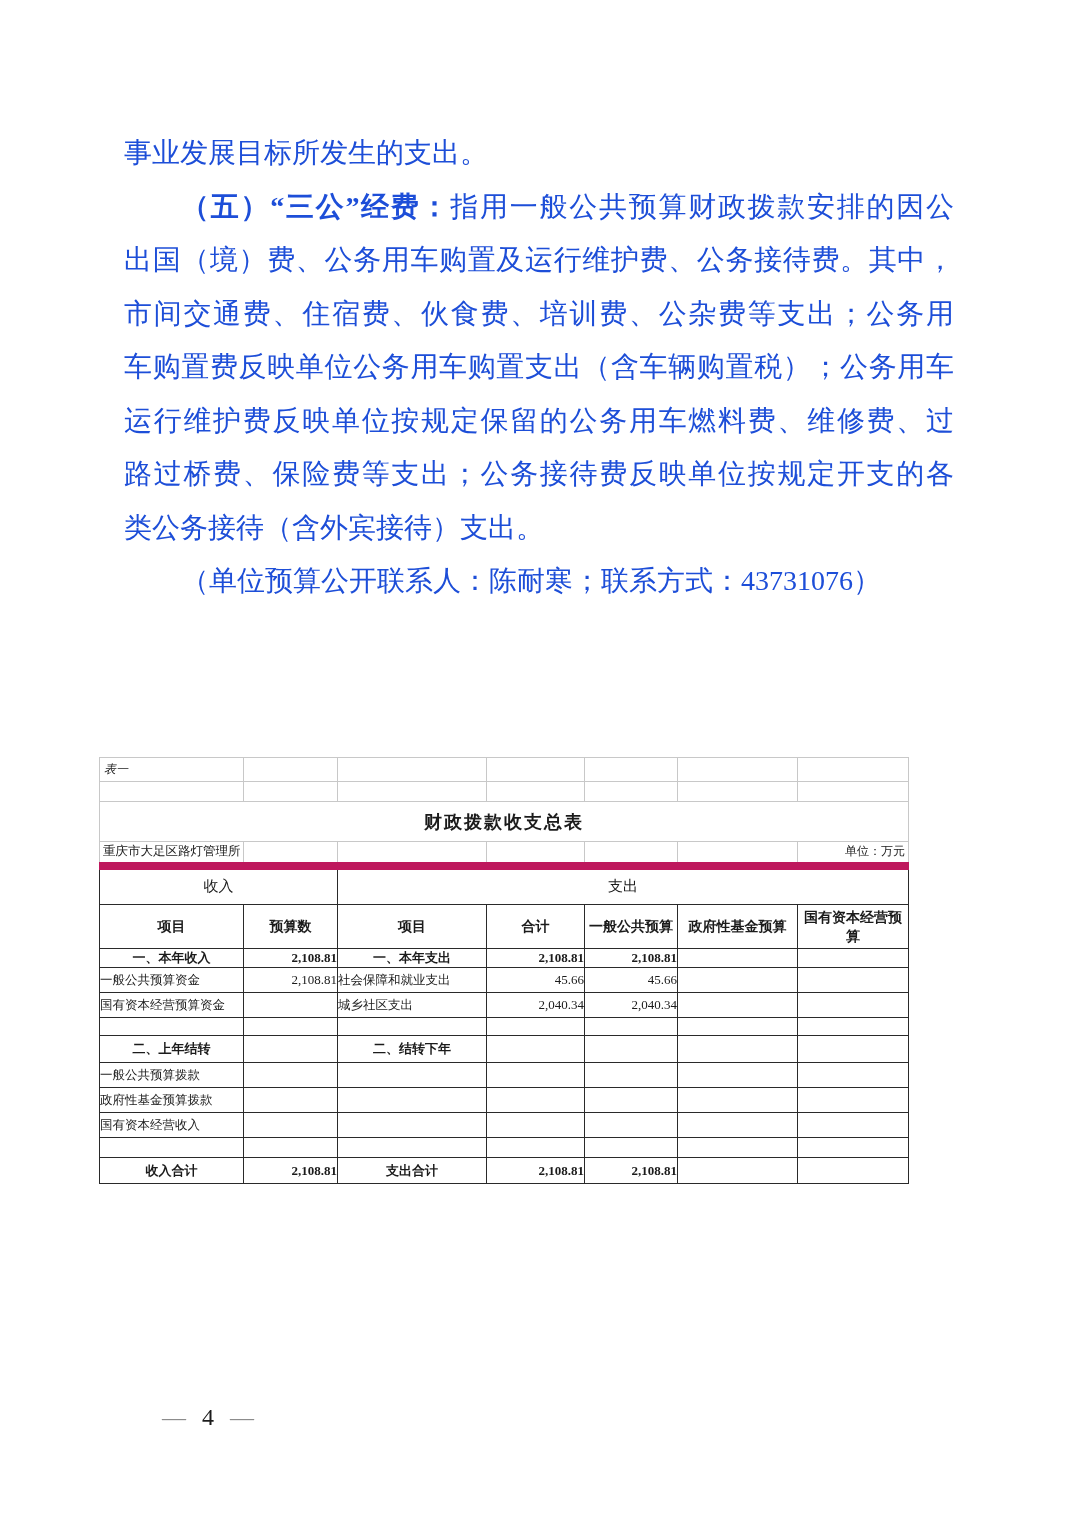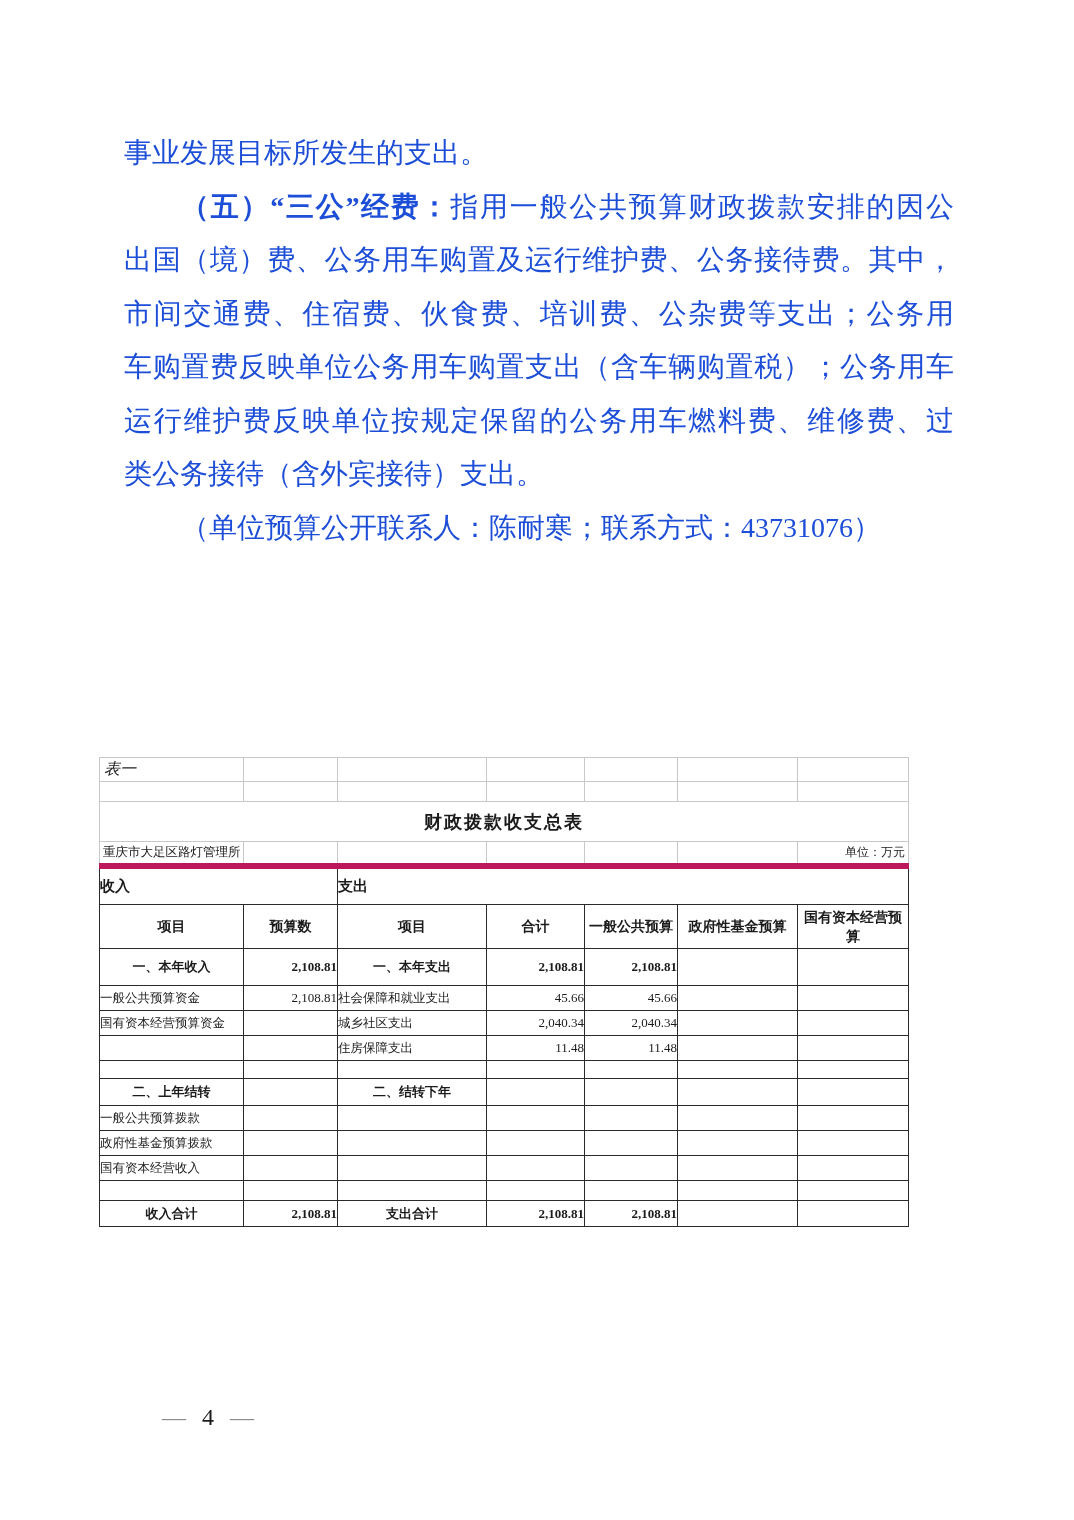--- a/index.html
+++ b/index.html
@@ -37,55 +37,56 @@
     width: 809px;
     border-collapse: collapse;
     table-layout: fixed;
     color: #1b1b1b;
   }
   table.sheet td { overflow: hidden; vertical-align: middle; padding: 0; }
 
   
   tr.t-light td { border: 1px solid #c8c8c8; }
   tr.t-tag   { height: 24px; }
-  tr.t-tag td.tag { font-size: 16px; font-style: italic; padding-left: 4px; }
+  tr.t-tag td.tag { font-size: 12px; font-style: italic; padding-left: 4px; }
   tr.t-blank { height: 20px; }
   tr.t-title { height: 40px; }
   tr.t-title td {
     border: 1px solid #c8c8c8;
     text-align: center;
     font-family: "Liberation Sans", "DejaVu Sans", sans-serif;
     font-weight: bold;
     font-size: 18px;
     letter-spacing: 2px;
   }
   tr.t-org { height: 24px; }
   tr.t-org td.org  { font-size: 12.5px; white-space: nowrap; padding-left: 3px; }
   tr.t-org td.unit { font-size: 12px; text-align: right; white-space: nowrap; padding-right: 3px; font-family: Liberation Serif, serif; }
 
   
   tr.m td { border: 1px solid #2a2a2a; }
   tr.t-group { height: 39px; }
   tr.t-group td {
-    border-top: 6px solid #be185d;
+    border-top: 8px solid #be185d;
+    text-align: center;
     font-family: "Liberation Sans", "DejaVu Sans", sans-serif;
-    font-weight: bold;
+    font-weight: normal;
     font-size: 15px;
   }
   tr.t-head { height: 44px; }
   tr.t-head td {
     text-align: center;
     font-family: "Liberation Sans", "DejaVu Sans", sans-serif;
     font-weight: bold;
     font-size: 14px;
     line-height: 1.35;
     padding: 0 4px;
   }
   tr.r    { height: 25px; }
-  tr.h33  { height: 37px; }
+  tr.h33  { height: 19px; }
   tr.h27  { height: 27px; }
   tr.h18  { height: 18px; }
   tr.h20  { height: 20px; }
   tr.h26  { height: 26px; }
   td.item { text-align: left;  padding-left: 4px;  font-size: 12.5px; white-space: nowrap; }
   td.num  { text-align: right; padding-right: 5px; font-size: 13px;   white-space: nowrap; }
   td.lab  { text-align: center; font-size: 13px; white-space: nowrap; }
   tr.bold td { font-weight: bold; }
 
   
@@ -106,20 +107,21 @@
 
 <div class="page">
 
   <div class="body-text">
     <div class="tline jend">事业发展目标所发生的支出。</div>
     <div class="tline just ind2"><b>（五）“三公”经费：</b><span>指用一般公共预算财政拨款安排的因公</span></div>
     <div class="tline just">出国（境）费、公务用车购置及运行维护费、公务接待费。其中，</div>
     <div class="tline just">市间交通费、住宿费、伙食费、培训费、公杂费等支出；公务用</div>
     <div class="tline just">车购置费反映单位公务用车购置支出（含车辆购置税）；公务用车</div>
     <div class="tline just">运行维护费反映单位按规定保留的公务用车燃料费、维修费、过</div>
+    <div class="tline just">路过桥费、保险费等支出；公务接待费反映单位按规定开支的各</div>
     <div class="tline jend">类公务接待（含外宾接待）支出。</div>
     <div class="tline jend ind2">（单位预算公开联系人：陈耐寒；联系方式：43731076）</div>
   </div>
 
   <table class="sheet">
     <colgroup>
       <col style="width:144px">
         <col style="width:94px">
         <col style="width:149px">
       <col style="width:98px">
@@ -194,29 +196,20 @@
     </tr>
     <tr class="m r">
       <td class="item">国有资本经营预算资金</td>
       <td class="num"></td>
       <td class="item">城乡社区支出</td>
       <td class="num">2,040.34</td>
       <td class="num">2,040.34</td>
       <td></td>
           <td></td>
     </tr>
-    <tr class="m r">
-      <td class="item"></td>
-      <td class="num"></td>
-      <td class="item">住房保障支出</td>
-      <td class="num">11.48</td>
-      <td class="num">11.48</td>
-      <td></td>
-          <td></td>
-    </tr>
     <tr class="m r h18">
       <td></td>
           <td></td>
       <td></td>
           <td></td>
       <td></td>
           <td></td>
       <td></td>
     </tr>
     <tr class="m r h27 bold">

